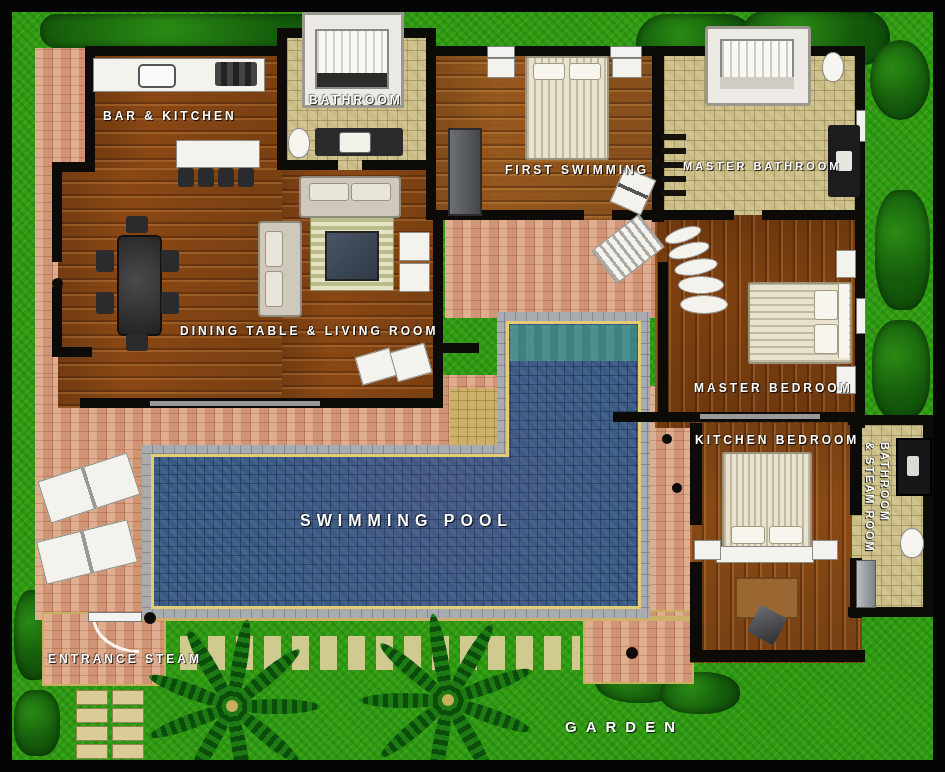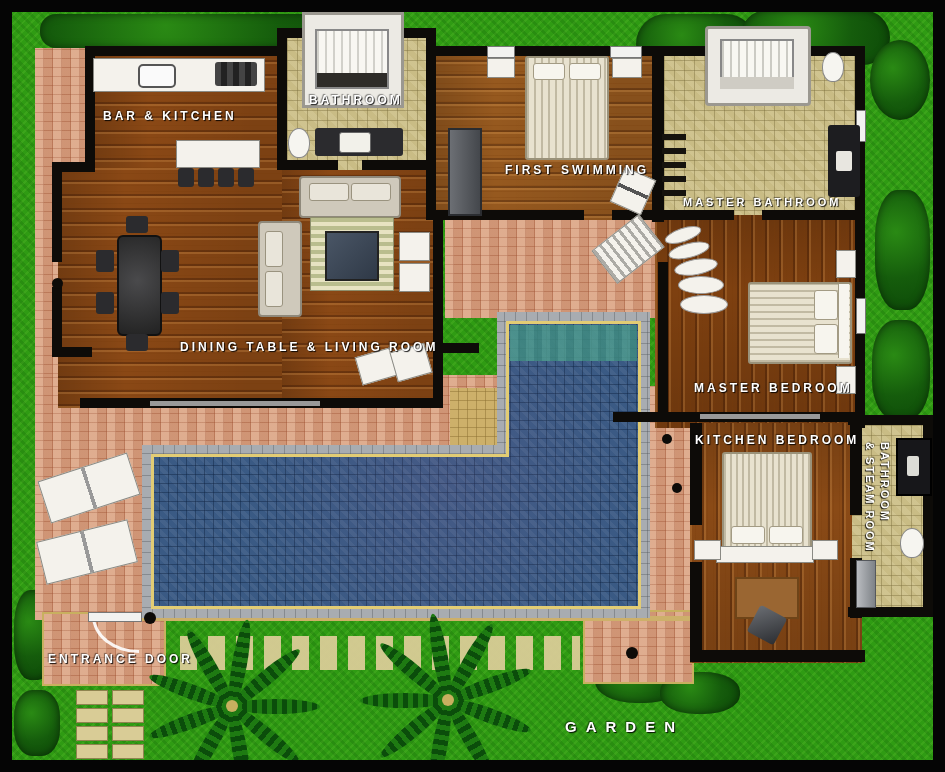--- a/index.html
+++ b/index.html
@@ -287,25 +287,26 @@
       <div class="frond" style="transform:rotate(220deg);"></div>
     <div class="frond" style="transform:rotate(260deg);"></div>
       <div class="frond" style="transform:rotate(300deg);"></div>
     <div class="frond" style="transform:rotate(340deg);"></div>
     <div class="abs" style="left:-6px;top:-6px;width:12px;height:12px;border-radius:50%;background:#c8b05f;"></div>
   </div>
 
   <div class="lbl" style="left:103px;top:109px;">BAR &amp; KITCHEN</div>
   <div class="lbl" style="left:309px;top:93px;">BATHROOM</div>
   <div class="lbl" style="left:505px;top:163px;">FIRST SWIMMING</div>
-  <div class="lbl" style="left:683px;top:160px;font-size:11px;margin-top:36px;">MASTER BATHROOM</div>
-  <div class="lbl" style="left:180px;top:340px;">DINING TABLE &amp; LIVING ROOM</div>
+  <div class="lbl" style="left:683px;top:160px;font-size:11px;">MASTER BATHROOM</div>
+  <div class="lbl" style="left:180px;top:324px;">DINING TABLE &amp; LIVING ROOM</div>
   <div class="lbl" style="left:694px;top:381px;">MASTER BEDROOM</div>
   <div class="lbl" style="left:695px;top:433px;">KITCHEN BEDROOM</div>
   <div class="lbl lbl-v" style="left:862px;top:442px;height:170px;">
     <span>BATHROOM</span>
     <span>&amp; STEAM ROOM</span>
   </div>
-  <div class="lbl" style="left:48px;top:652px;">ENTRANCE DOOR</div>
+  <div class="lbl" style="left:300px;top:512px;font-size:16px;letter-spacing:6px;">SWIMMING POOL</div>
+  <div class="lbl" style="left:48px;top:652px;">ENTRANCE STEAM</div>
   <div class="lbl" style="left:565px;top:718px;font-size:15px;letter-spacing:9px;">GARDEN</div>
 
   <div class="abs" style="left:0;top:0;width:945px;height:772px;border:12px solid #050505;box-sizing:border-box;pointer-events:none;"></div>
 </div>
 
 </body></html>

